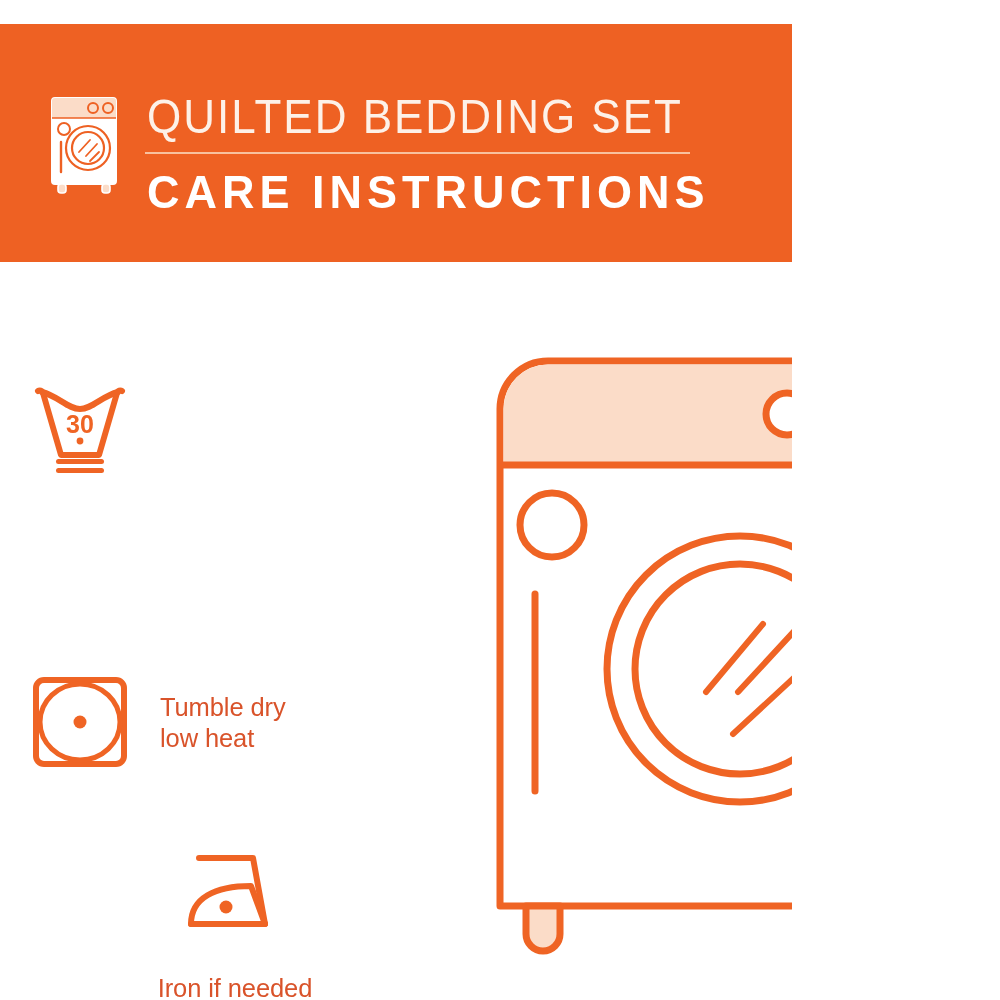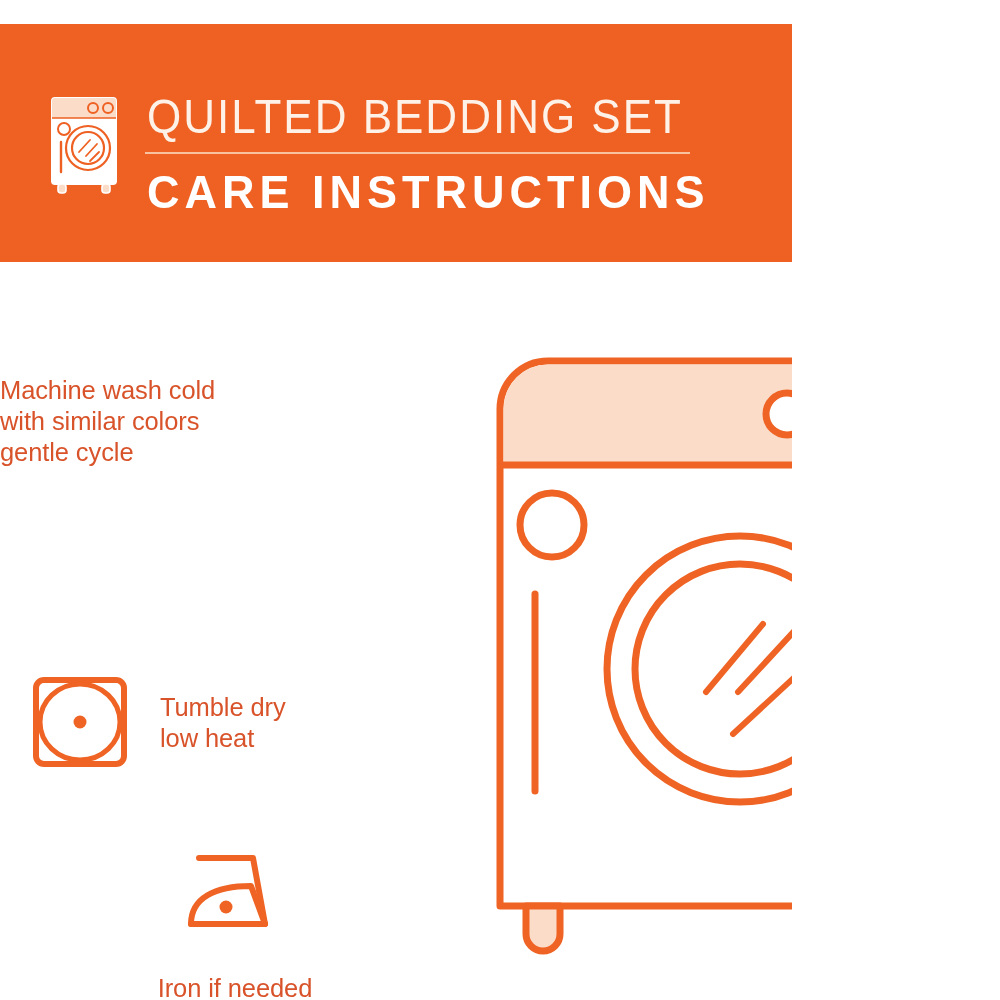--- a/index.html
+++ b/index.html
@@ -165,23 +165,34 @@
       <div class="title">QUILTED BEDDING SET</div>
       <div class="title-rule"></div>
       <div class="subtitle">CARE INSTRUCTIONS</div>
     </div>
 
   </div>
 
   <div class="care-list">
 
     <div class="care-item item-wash">
-      <div class="care-text">Machine wash cold
-with similar colors
-gentle cycle</div>
+      <div class="icon-wrap">
+        <svg width="104" height="104" viewBox="0 0 104 104">
+
+          <path d="M10 22 C10 22 13 20 15 24 L33 86 L71 86 L89 24 C91 20 94 22 94 22" fill="none" stroke="#ef6424" stroke-width="6" stroke-linecap="round" stroke-linejoin="round"></path>
+          <path d="M14 23 C30 27 40 40 52 40 C64 40 74 27 90 23" fill="none" stroke="#ef6424" stroke-width="6" stroke-linecap="round" stroke-linejoin="round"></path>
+
+          <rect x="28" y="90" width="48" height="5" rx="2.5" fill="#ef6424"></rect>
+          <rect x="28" y="99" width="48" height="5" rx="2.5" fill="#ef6424"></rect>
+
+          <text x="52" y="64" text-anchor="middle" font-family="Liberation Sans, sans-serif" font-size="25" font-weight="700" fill="#ef6424">30</text>
+
+          <circle cx="52" cy="72" r="3.4" fill="#ef6424"></circle>
+        </svg>
+      </div>
     </div>
 
 
     <div class="care-item item-dry">
       <div class="icon-wrap">
         <svg width="100" height="100" viewBox="0 0 100 100">
           <rect x="6" y="8" width="88" height="84" rx="8" fill="none" stroke="#ef6424" stroke-width="6"></rect>
           <ellipse cx="50" cy="50" rx="40" ry="38" fill="none" stroke="#ef6424" stroke-width="5"></ellipse>
           <circle cx="50" cy="50" r="6.5" fill="#ef6424"></circle>
         </svg>

